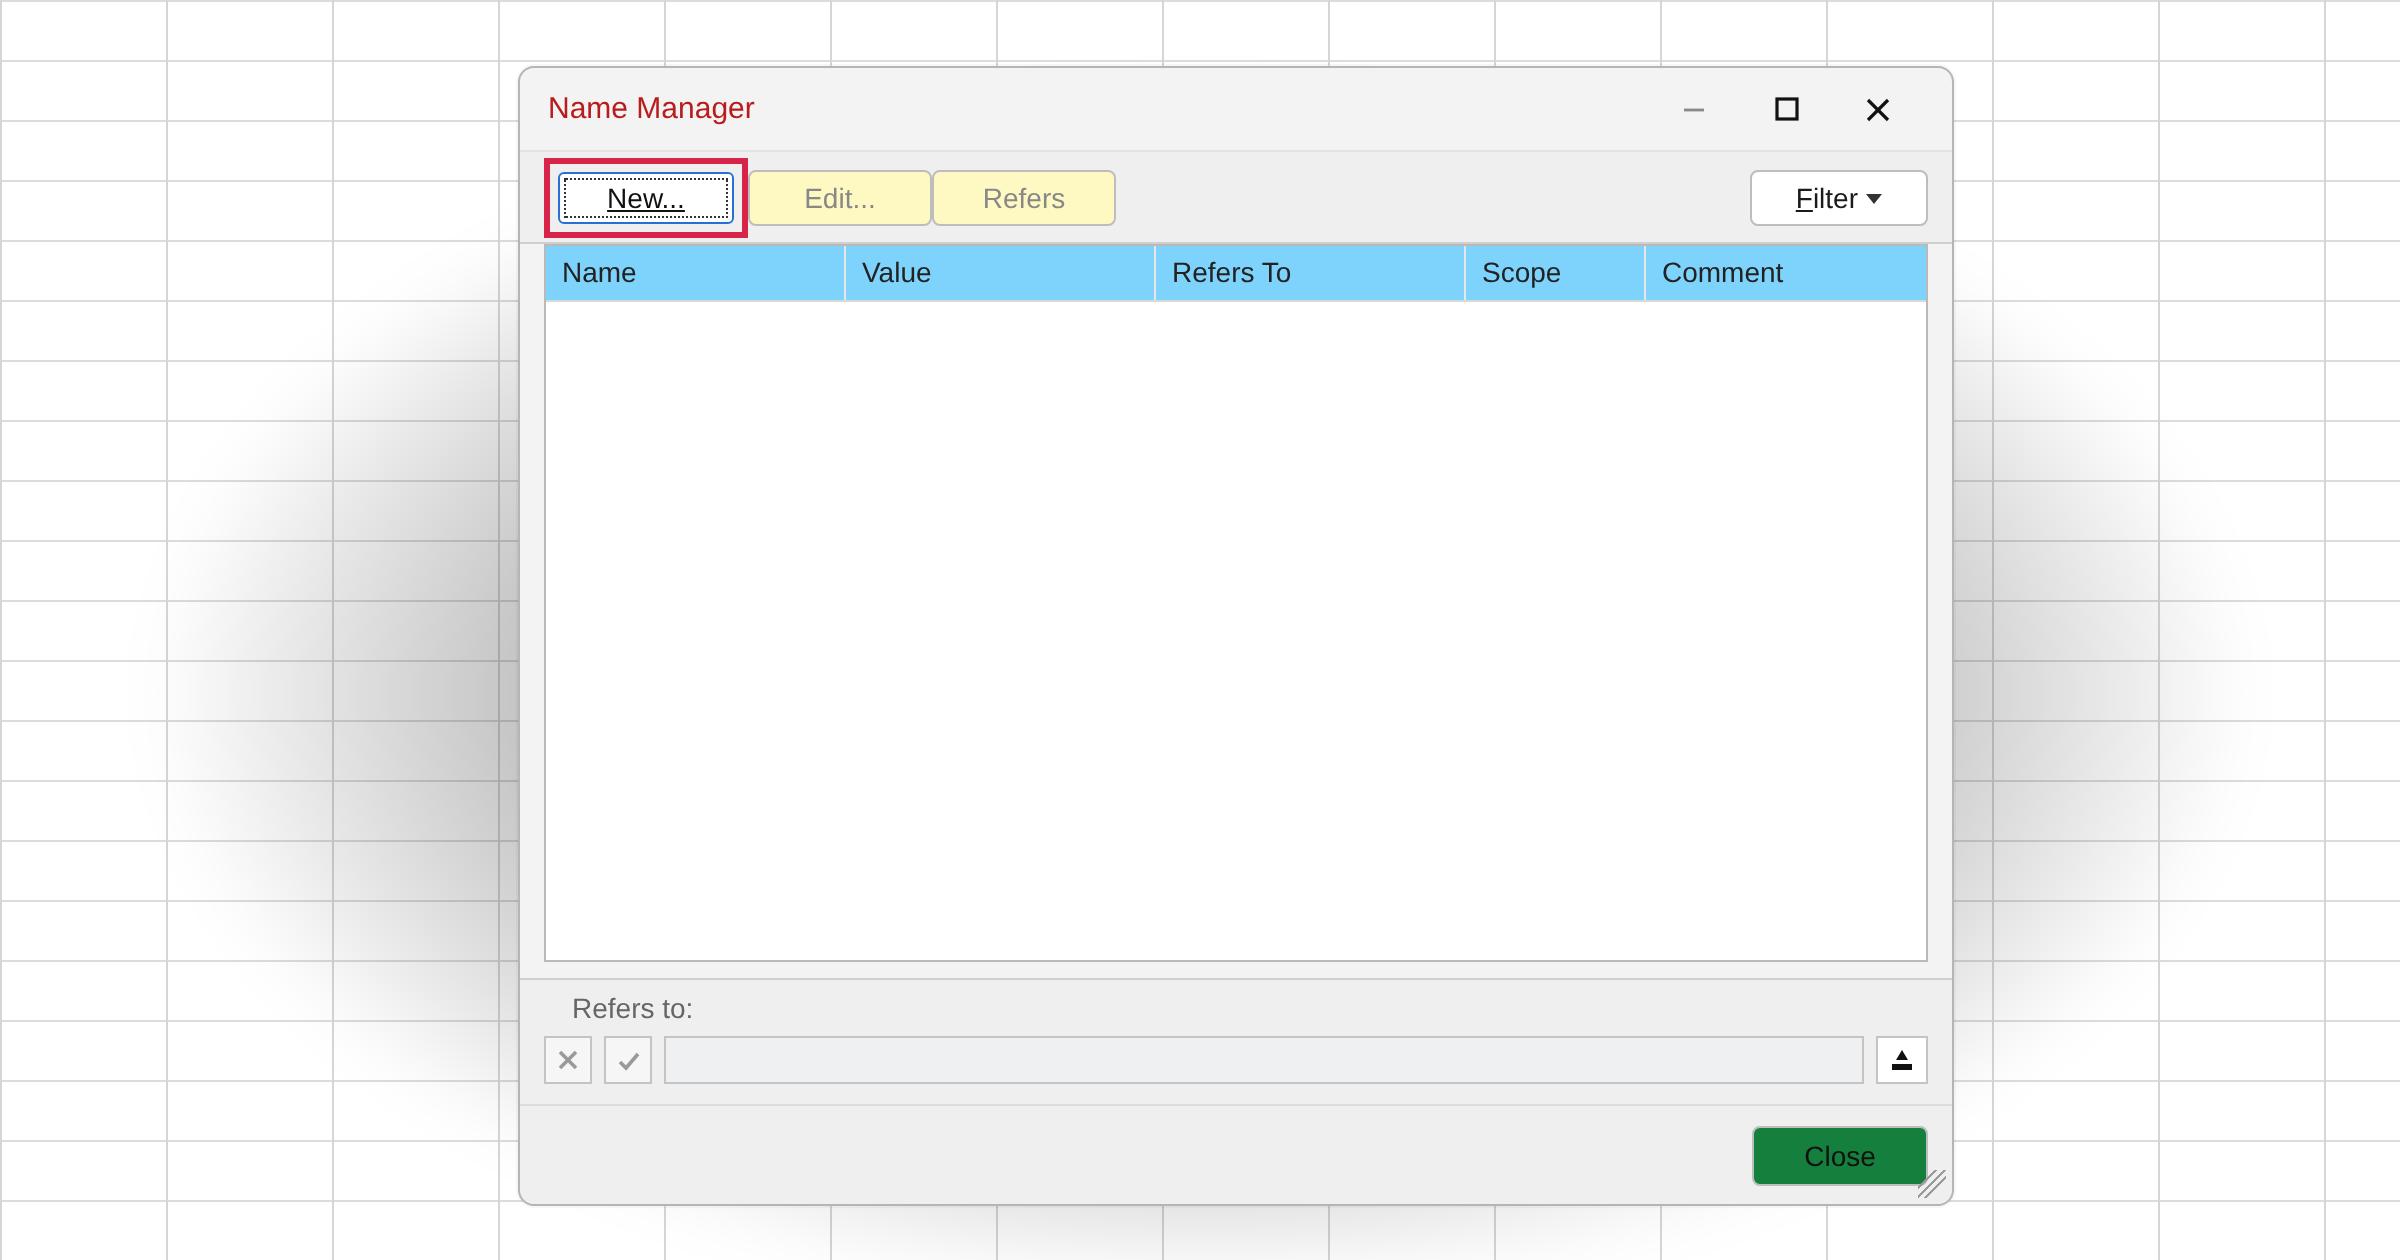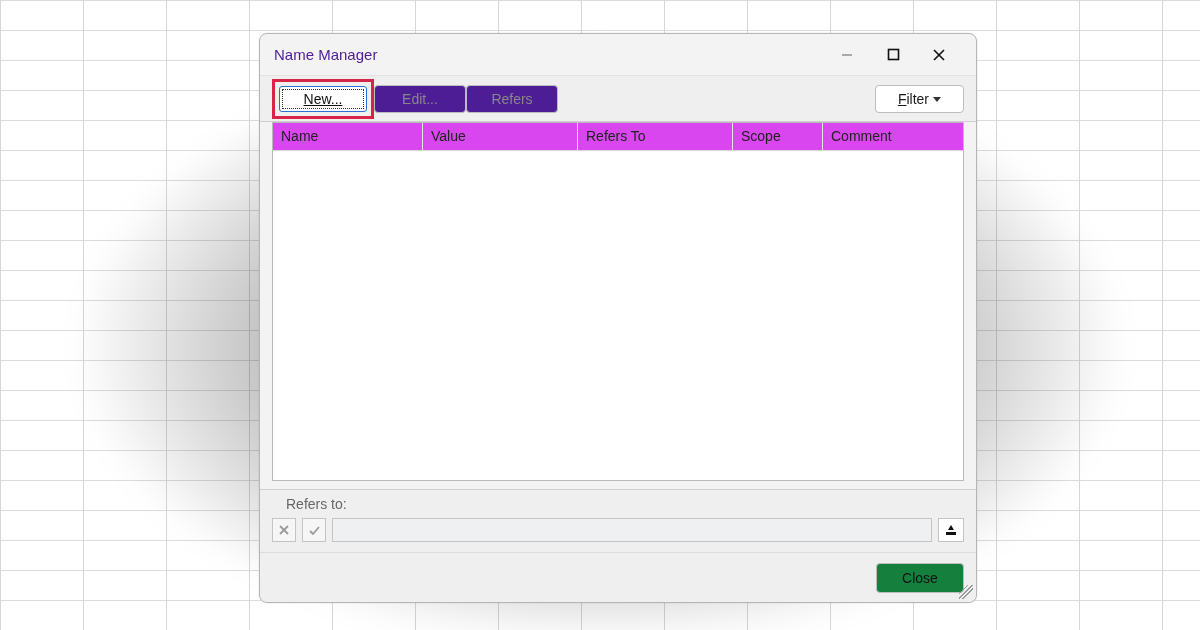--- a/index.html
+++ b/index.html
@@ -33,21 +33,21 @@
     box-shadow: 0 0 0 1px rgba(0,0,0,0.03);
     z-index: 2;
     display: flex; flex-direction: column;
   }
   .titlebar {
     height: 42px;
     display: flex; align-items: center;
     padding: 0 14px 0 14px;
     border-bottom: 1px solid #e3e3e3;
   }
-  .title { font-size: 15px; color: #4c1d95; font-weight: 400; flex: 0 0 auto; }
+  .title { font-size: 15px; color: #b91c1c; font-weight: 400; flex: 0 0 auto; }
   .title-spacer { flex: 1; }
   .winctl {
     width: 46px; height: 30px;
     display: flex; align-items: center; justify-content: center;
     color: #222;
   }
   .winctl svg { display: block; }
 
   .toolbar {
     height: 46px;
@@ -58,21 +58,21 @@
   }
   .highlight {
     padding: 4px;
     border: 3px solid #d9244a;
     display: inline-flex;
   }
   .btn {
     height: 28px;
     min-width: 92px;
     padding: 0 14px;
-    background: #4c1d95;
+    background: #fef9c3;
     border: 1px solid #bdbdbd;
     border-radius: 4px;
     font-size: 14px;
     color: #888;
     display: inline-flex; align-items: center; justify-content: center;
     cursor: default;
   }
   .btn-focus {
     height: 26px; min-width: 88px;
     border: 1px solid #2a6fd6;
@@ -91,21 +91,21 @@
     border: 1px solid #bdbdbd; border-radius: 4px;
     background: #fff; color: #1a1a1a;
     font-size: 14px; padding: 0 22px;
     display: inline-flex; align-items: center; justify-content: center; gap: 4px;
   }
   .caret { width: 0; height: 0; border-left: 4px solid transparent; border-right: 4px solid transparent; border-top: 5px solid #333; margin-top: 2px; }
 
   .listarea {
     flex: 1;
     margin: 0 12px 8px 12px;
-    background: #d946ef;
+    background: #7dd3fc;
     border: 1px solid #b9b9b9;
     display: flex; flex-direction: column;
     overflow: hidden;
   }
   .cols {
     height: 28px;
     display: flex;
     border-bottom: 1px solid #d8d8d8;
     font-size: 14px; color: #222;
   }

